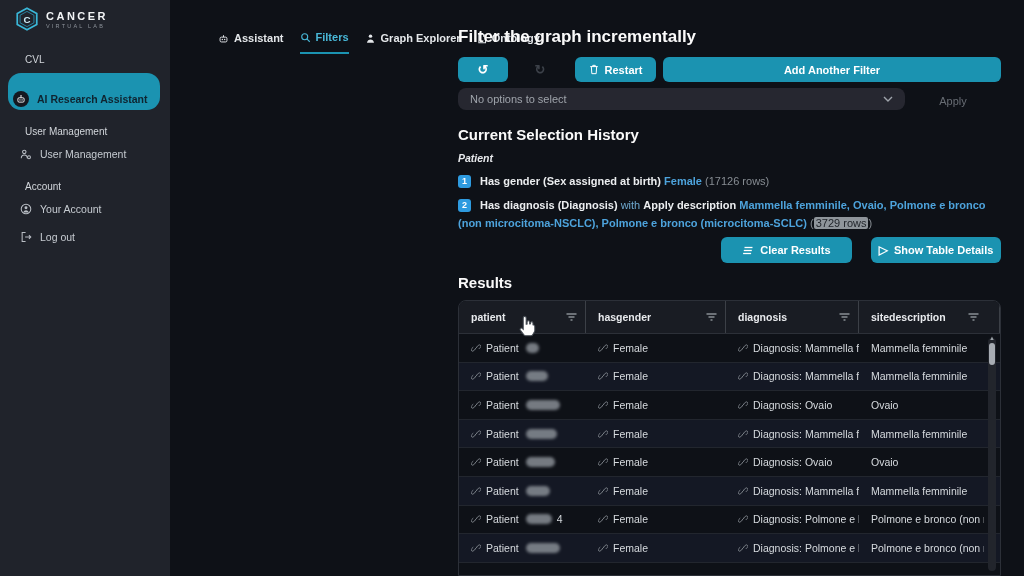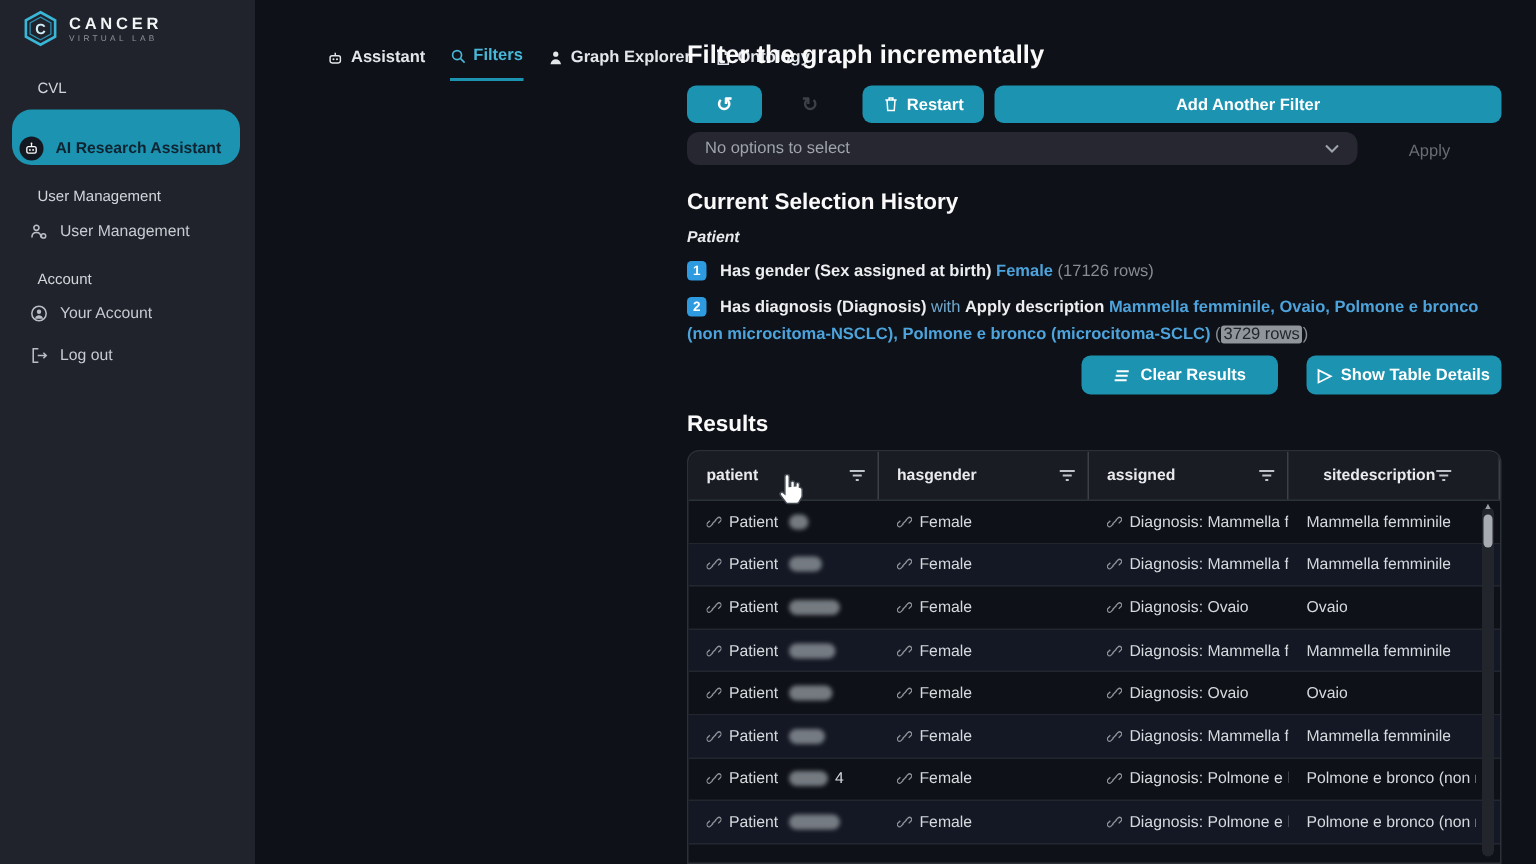--- a/index.html
+++ b/index.html
@@ -94,21 +94,21 @@
 
   .results-heading { position:absolute; left:458px; top:274px; font-size:15px; font-weight:bold; color:#fafafa; }
 
   
   .table-wrap {
     position:absolute; left:458px; top:300px; width:543px; height:276px;
     background:#0e1117; border:1px solid #2c3038; border-radius:8px 8px 0 0; overflow:hidden;
   }
   .t-header { display:grid; grid-template-columns:127px 140px 133px 1fr; height:33px; background:#191c23; border-bottom:1px solid #2c3038; }
   .t-hcell { display:flex; align-items:center; justify-content:space-between; padding:0 8px 0 12px; border-right:1px solid #3c4047; }
-  .t-hcell:last-child { padding-right:20px;justify-content:center; }
+  .t-hcell:last-child { padding-right:20px; }
   .t-hlabel { font-size:10.5px; font-weight:bold; color:#e8eaed; }
   .t-body { position:relative; }
   .t-row { display:grid; grid-template-columns:127px 140px 133px 1fr; height:28.6px; border-bottom:1px solid #22262e; }
   .t-body > div:nth-of-type(even) { background:#141824; }
   .t-cell { display:flex; align-items:center; gap:5px; padding-left:12px; font-size:10.5px; color:#d6dade; overflow:hidden; white-space:nowrap; }
   .t-cell .cut { overflow:hidden; text-overflow:clip; white-space:nowrap; }
   .t-cell-site { padding-right:16px; }
   .blur { display:inline-block; height:10px; border-radius:5px; background:#878d94; opacity:.85; filter:blur(1.5px); margin-left:2px; }
   .t-body > div:nth-of-type(1) .blur { width:13px; }
   .t-body > div:nth-of-type(2) .blur { width:22px; }
@@ -332,21 +332,21 @@
         <span class="t-hlabel">hasgender</span>
         <span>
           <svg class="ic" width="11" height="8" viewBox="0 0 11 8">
             <line x1="0.5" y1="1" x2="10.5" y2="1" stroke="#c0c5cb" stroke-width="1.2"></line>
             <line x1="2.5" y1="4" x2="8.5" y2="4" stroke="#c0c5cb" stroke-width="1.2"></line>
             <line x1="4.5" y1="7" x2="6.5" y2="7" stroke="#c0c5cb" stroke-width="1.2"></line>
           </svg>
         </span>
       </div>
       <div class="t-hcell">
-        <span class="t-hlabel">assigned</span>
+        <span class="t-hlabel">diagnosis</span>
         <span>
           <svg class="ic" width="11" height="8" viewBox="0 0 11 8">
             <line x1="0.5" y1="1" x2="10.5" y2="1" stroke="#c0c5cb" stroke-width="1.2"></line>
             <line x1="2.5" y1="4" x2="8.5" y2="4" stroke="#c0c5cb" stroke-width="1.2"></line>
             <line x1="4.5" y1="7" x2="6.5" y2="7" stroke="#c0c5cb" stroke-width="1.2"></line>
           </svg>
         </span>
       </div>
       <div class="t-hcell">
         <span class="t-hlabel">sitedescription</span>

